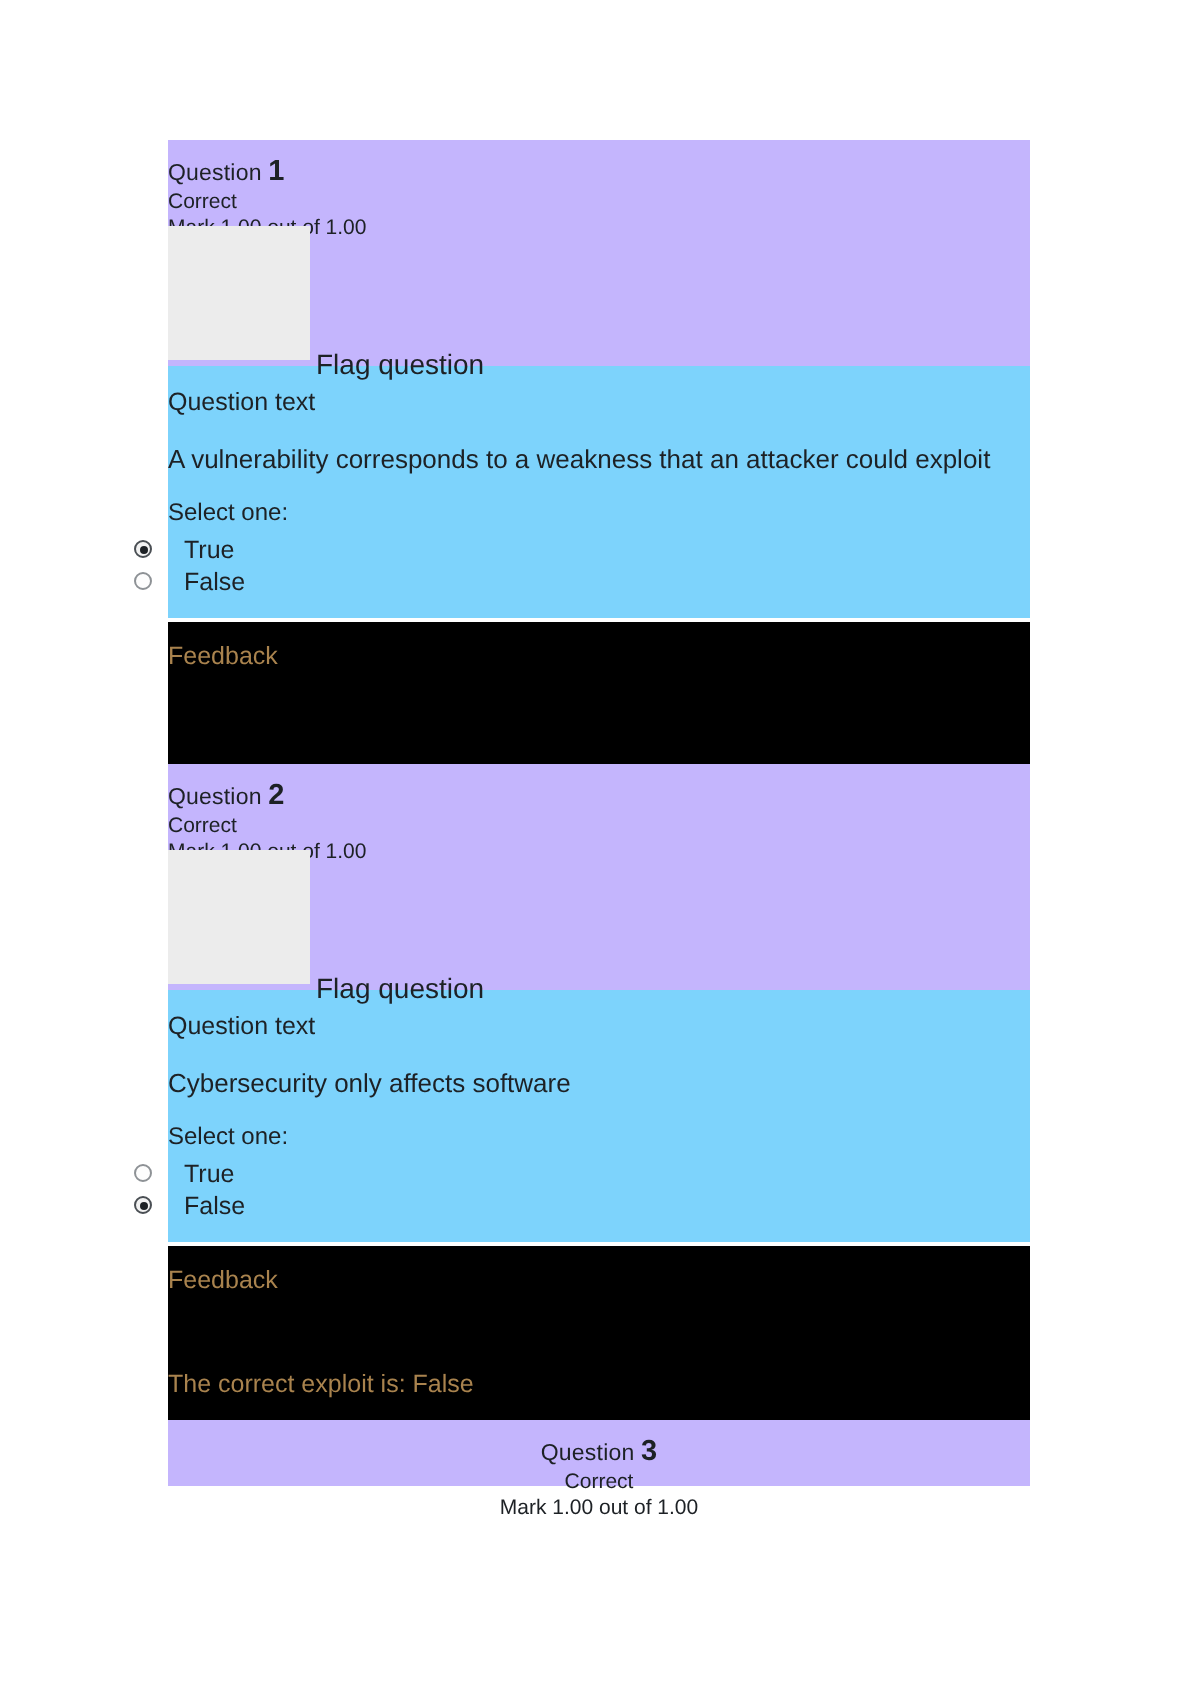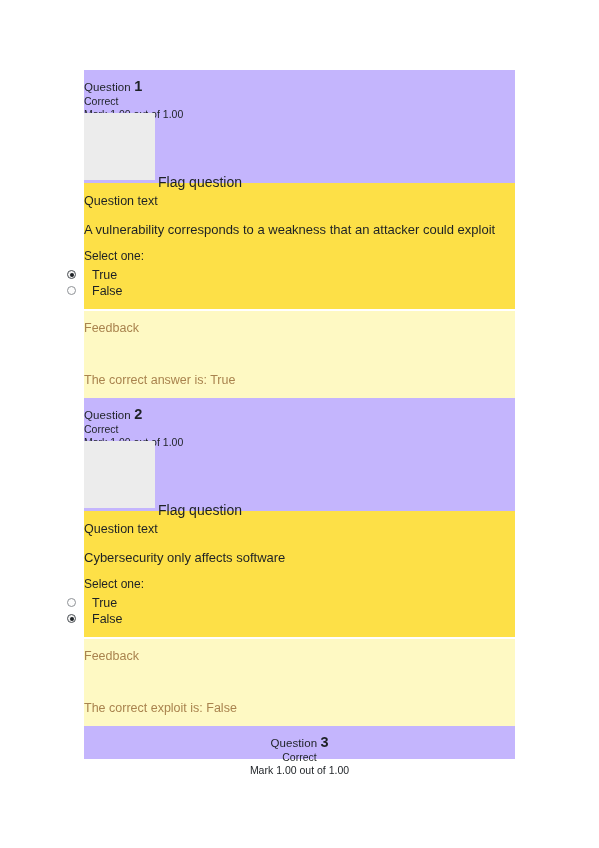--- a/index.html
+++ b/index.html
@@ -79,21 +79,21 @@
     left: 74px;
     top: 106px;
     font-size: 14px;
     line-height: 12px;
     color: #1d2125;
     white-space: nowrap;
   }
 
   
   .q-body {
-    background: #fde047;
+    background: #7dd3fc;
     padding: 10px 0 10px 0;
   }
   .q-body-label {
     font-size: 12.5px;
     line-height: 16px;
     color: #1d2125;
     padding-bottom: 12px;
   }
   .q-stem {
     font-size: 13px;
@@ -141,21 +141,21 @@
     border-radius: 50%;
     background: #1d2125;
   }
   .answer .atext {
     display: inline-block;
     padding-left: 8px;
   }
 
   
   .q-feedback {
-    background: #fef9c3;
+    background: #000000;
     padding: 9px 4px 10px 0;
     color: #9b7b4f;
     margin-top: 2px;
   }
   .fb-title {
     font-size: 12.5px;
     line-height: 16px;
     color: #a9834e;
     padding-bottom: 36px;
   }
@@ -193,21 +193,20 @@
         </div>
         <div class="answer">
           <span class="radio"></span>
           <span class="atext">False</span>
         </div>
       </div>
     </div>
 
     <div class="q-feedback">
       <div class="fb-title">Feedback</div>
-      <div class="fb-answer">The correct answer is: True</div>
     </div>
 
     <div class="q-header">
       <div class="q-no">
         <span>Question</span>
         <b>2</b>
       </div>
       <div class="q-state">Correct</div>
       <div class="q-mark">Mark 1.00 out of 1.00</div>
       <div class="q-infobox"></div>

